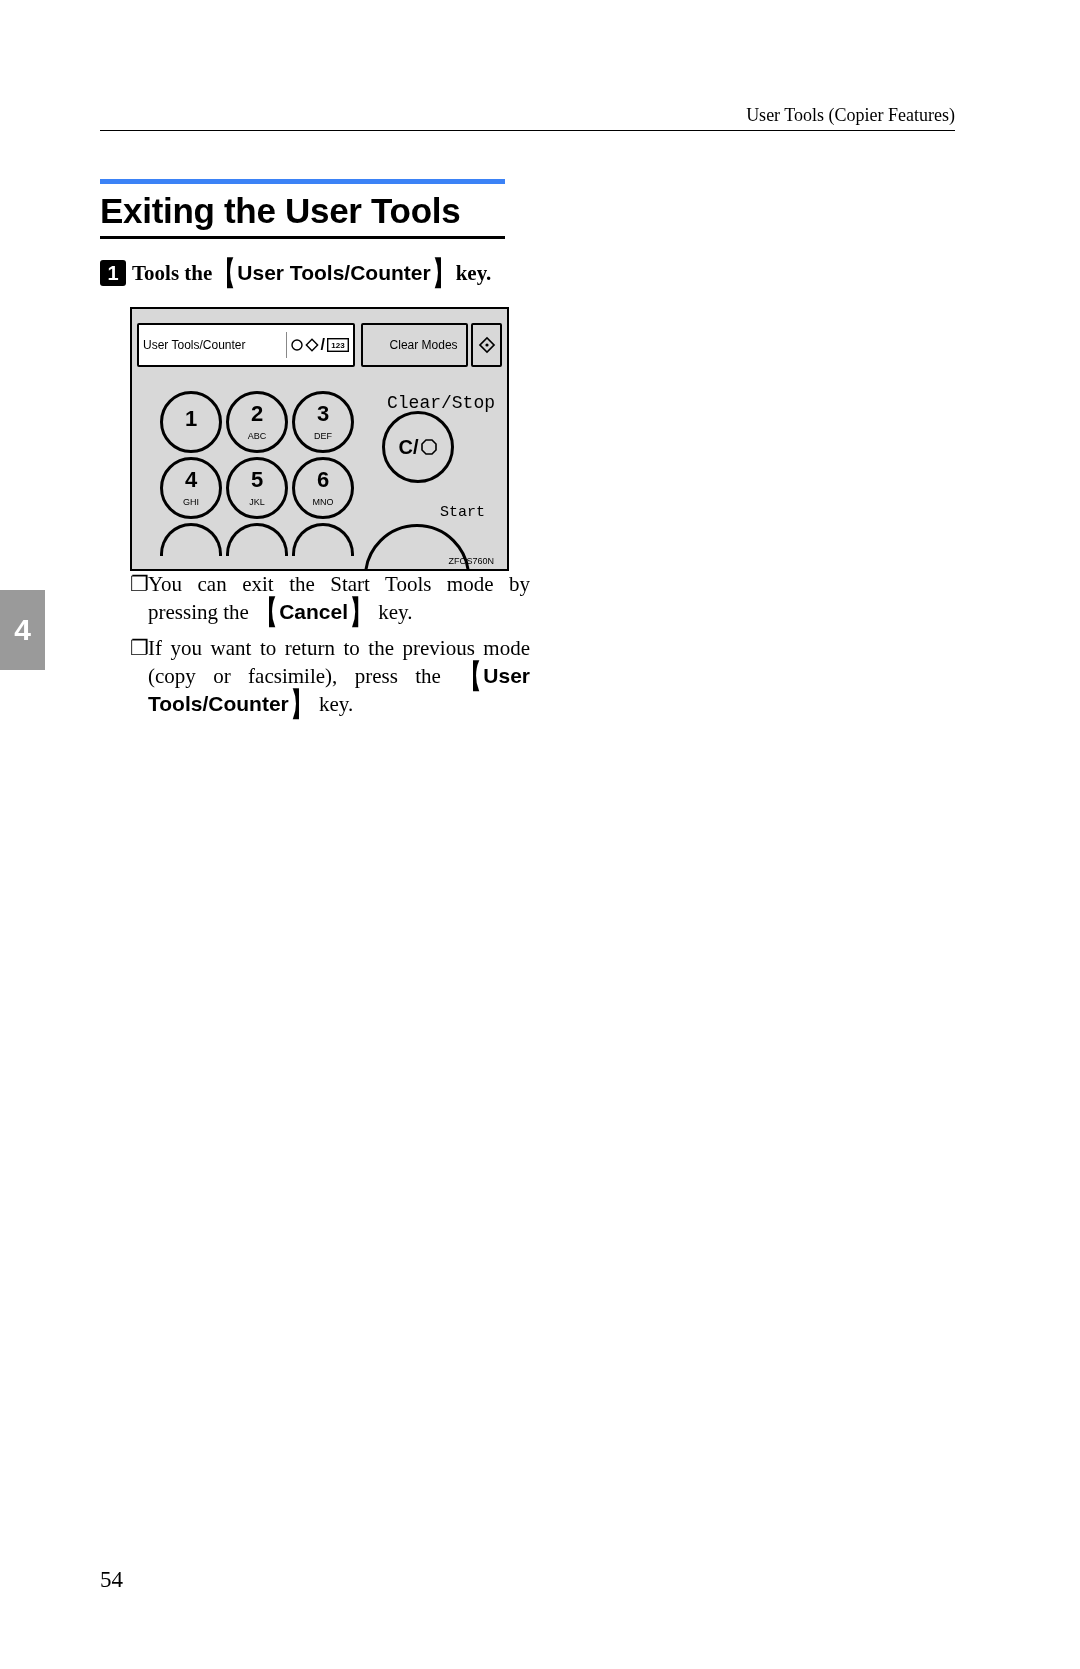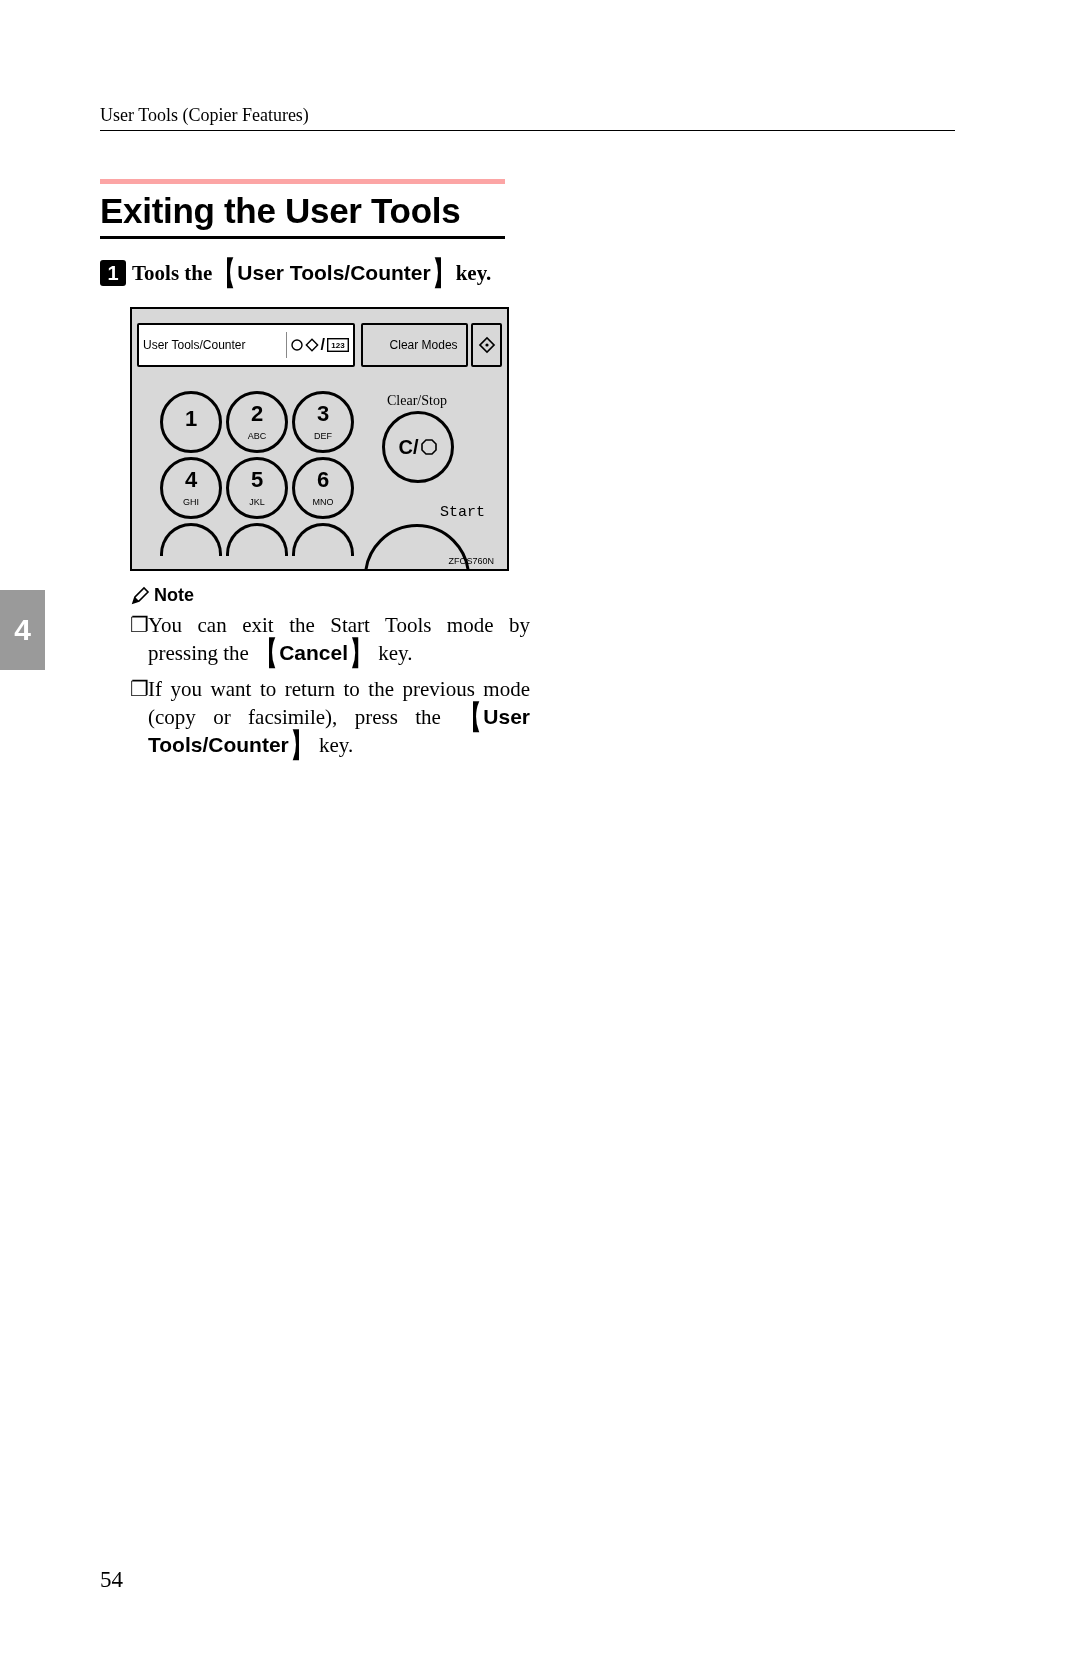--- a/index.html
+++ b/index.html
@@ -1,34 +1,34 @@
 <!DOCTYPE html>
 <html><head>
 <meta charset="utf-8">
 <style>
   html,body{margin:0;padding:0;background:#fff;font-family:Georgia,'Times New Roman',serif;color:#000;}
   .page{width:1080px;height:1669px;position:relative;box-sizing:border-box;padding:105px 100px 0 100px;}
-  .running-head{font-family:Georgia,serif;font-size:18px;border-bottom:1.5px solid #000;padding-bottom:4px;width:855px;margin-left:0;}
-  .sec-title{font-family:Arial,Helvetica,sans-serif;font-weight:bold;font-size:35px;margin:48px 0 8px 0;border-top:5px solid #fca5a5;border-bottom:3px solid #000;padding:7px 0 5px 0;width:405px;letter-spacing:-0.3px;}
+  .running-head{font-family:Georgia,serif;font-size:18px;border-bottom:1.5px solid #000;padding-bottom:4px;width:855px;margin-left:0;text-align:right;}
+  .sec-title{font-family:Arial,Helvetica,sans-serif;font-weight:bold;font-size:35px;margin:48px 0 8px 0;border-top:5px solid #3b82f6;border-bottom:3px solid #000;padding:7px 0 5px 0;width:405px;letter-spacing:-0.3px;}
   .step-line{margin-top:20px;font-family:Georgia,serif;font-weight:bold;font-size:21px;display:flex;align-items:center;}
   .step-num{display:inline-flex;width:26px;height:26px;background:#000;color:#fff;font-family:Arial,Helvetica,sans-serif;font-weight:bold;align-items:center;justify-content:center;border-radius:3px;margin-right:6px;font-size:20px;}
   .lbrk{font-family:Arial,Helvetica,sans-serif;font-weight:bold;margin:0 2px;display:inline-block;transform:scaleY(1.5);}
   .keytxt{font-family:Arial,Helvetica,sans-serif;font-weight:bold;}
   .panel-wrap{margin:20px 0 0 30px;width:375px;height:260px;border:2px solid #000;background:#d8d8d8;position:relative;overflow:hidden;}
   .panel-top{position:absolute;top:16px;left:5px;right:5px;height:40px;display:flex;align-items:center;}
   .topbox{height:40px;border:2px solid #000;border-radius:2px;background:#d8d8d8;display:flex;align-items:center;justify-content:center;}
   .tb1{width:230px;background:#fff;margin-right:6px;font-family:Arial,Helvetica,sans-serif;font-size:12px;justify-content:space-between;padding:0 4px;}
   .tb1 .iconblk{display:flex;align-items:center;gap:2px;border-left:1px solid #888;padding-left:4px;margin-left:4px;height:26px;}
   .tb-clear{width:95px;font-family:Arial,Helvetica,sans-serif;font-size:12px;padding-left:18px;}
   .tb-icon{width:30px;margin-left:3px;}
   .keypad{position:absolute;top:82px;left:28px;display:grid;grid-template-columns:repeat(3,60px);grid-auto-rows:60px;gap:6px;}
   .kbtn{width:56px;height:56px;border:3px solid #000;border-radius:50%;background:#d8d8d8;display:flex;flex-direction:column;align-items:center;justify-content:center;font-family:Arial,Helvetica,sans-serif;}
   .kbtn .n{font-weight:bold;font-size:22px;line-height:1;}
   .kbtn .l{font-size:9px;line-height:1;margin-top:7px;}
-  .clearstop-lbl{position:absolute;top:84px;left:255px;font-family:Liberation Serif, serif;font-size:14px;}
+  .clearstop-lbl{position:absolute;top:84px;left:255px;font-family:Liberation Mono, monospace;font-size:18px;}
   .bigbtn{position:absolute;top:102px;left:250px;width:66px;height:66px;border:3px solid #000;border-radius:50%;background:#d8d8d8;display:flex;align-items:center;justify-content:center;font-family:Arial,Helvetica,sans-serif;font-weight:bold;font-size:20px;}
   .start-lbl{position:absolute;top:195px;left:268px;font-family:Liberation Mono, monospace;font-size:15px;margin-left:40px;}
   .bigstart{position:absolute;top:215px;left:232px;width:100px;height:100px;border:3px solid #000;border-radius:50%;background:#d8d8d8;}
   .figcode{position:absolute;bottom:3px;right:13px;font-family:Arial,Helvetica,sans-serif;font-size:9px;}
   .row7{position:absolute;top:214px;left:28px;display:grid;grid-template-columns:repeat(3,60px);gap:6px;}
   .karc{width:56px;height:30px;border:3px solid #000;border-bottom:none;border-radius:56px 56px 0 0;background:#d8d8d8;}
   .note-head{margin:14px 0 6px 30px;font-family:Arial,Helvetica,sans-serif;font-weight:bold;font-size:18px;display:flex;align-items:center;gap:4px;}
   .note-list{margin:0 0 0 30px;width:400px;font-family:Georgia,serif;font-size:21px;line-height:1.3;}
   .note-item{display:flex;margin-bottom:8px;}
   .bullet{width:18px;flex:none;}
@@ -122,27 +122,20 @@
       <svg width="18" height="18" viewBox="0 0 18 18" style="margin-left:1px">
           <polygon points="6,2 12,2 16,6 16,12 12,16 6,16 2,12 2,6" fill="none" stroke="#000" stroke-width="1.6"></polygon>
         </svg>
     </div>
     <div class="start-lbl">Start</div>
     <div class="bigstart"></div>
 
     <div class="figcode">ZFOS760N</div>
   </div>
 
-  <div class="note-head">
-    <svg width="20" height="20" viewBox="0 0 20 20">
-        <path d="M3 17 L5 11 L14 2 L18 6 L9 15 Z" fill="none" stroke="#000" stroke-width="1.6"></path>
-        <path d="M3 17 L5 11 L9 15 Z" fill="#000"></path>
-      </svg>
-    <span>Note</span>
-  </div>
 
   <div class="note-list">
     <div class="note-item">
       <span class="bullet">❐</span>
       <span class="note-body">
         <span>You can exit the Start Tools mode by pressing the </span><span class="lbrk">【</span><span class="keytxt">Cancel</span><span class="lbrk">】</span><span> key.</span>
       </span>
     </div>
     <div class="note-item">
       <span class="bullet">❐</span>

